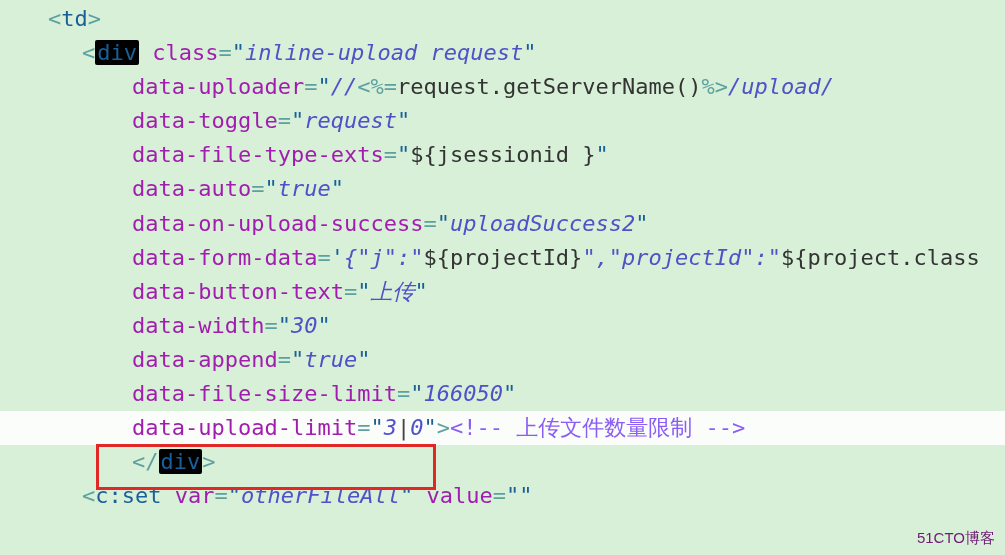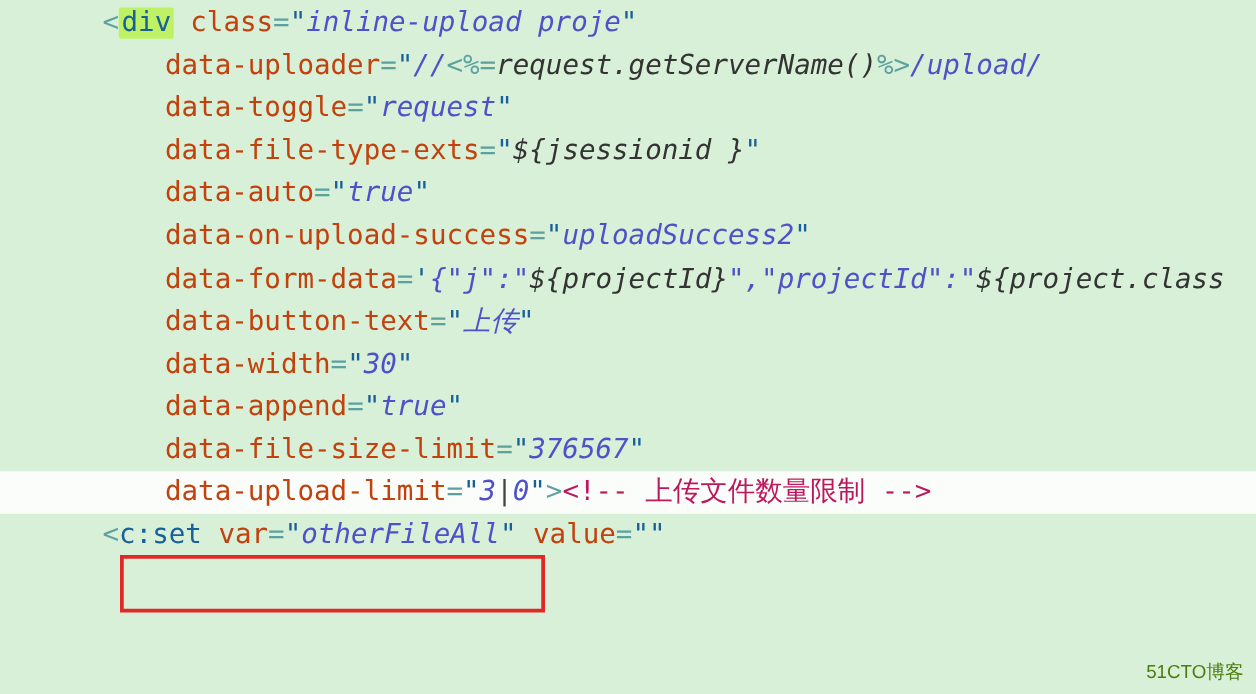--- a/index.html
+++ b/index.html
@@ -22,88 +22,90 @@
   .line {
     white-space: pre;
   }
   .indent1 { padding-left: 34px; }
   .indent2 { padding-left: 84px; }
   .indent3 { padding-left: 84px; }
 
   
   .t-punct { color: #5da0a0; }            
   .t-tag   { color: #195f9a; }            
-  .t-attr  { color: #c2410c; margin-top: 27px; }            
+  .t-attr  { color: #a21caf; margin-top: 27px; }            
   .t-quote { color: #195f9a; }            
   .t-strq  { color: #5050c9; font-style: italic; } 
-  .t-plain { color: #333; font-style: italic; }    
-  .t-comment { color: #be185d; }          
+  .t-plain { color: #333; }    
+  .t-comment { color: #8b5cf6; }          
   .t-cursor { color: #444; font-style: italic; }
 
   .hl-line {
     background: #fbfdfb;
     margin-left: -48px;
     padding-left: 48px;
     margin-right: -400px;
     padding-right: 400px;
     position: relative;
   }
   .tagbox {
-    background: #bef264;
+    background: #000000;
     padding: 0 2px;
     border-radius: 2px;
   }
   .red-box {
     position: absolute;
     left: 96px;
     top: 444px;
     width: 334px;
     height: 40px;
     border: 3px solid #e22727;
     pointer-events: none;
   }
   .watermark {
     position: absolute;
     right: 10px;
     bottom: 6px;
     font-size: 15px;
-    color: #4d7c0f;
+    color: #701a75;
     font-family: "Microsoft YaHei", sans-serif;
   }
 </style>
 </head>
 <body>
 
 <div class="code">
 
+  <div class="line"><span class="t-punct">&lt;</span><span class="t-tag">td</span><span class="t-punct">&gt;</span></div>
 
-  <div class="line indent1"><span class="t-punct">&lt;</span><span class="t-tag tagbox">div</span><span> </span><span class="t-attr">class</span><span class="t-punct">=</span><span class="t-quote">"</span><span class="t-strq">inline-upload proje</span><span class="t-quote">"</span></div>
+  <div class="line indent1"><span class="t-punct">&lt;</span><span class="t-tag tagbox">div</span><span> </span><span class="t-attr">class</span><span class="t-punct">=</span><span class="t-quote">"</span><span class="t-strq">inline-upload request</span><span class="t-quote">"</span></div>
 
   <div class="line indent2"><span class="t-attr">data-uploader</span><span class="t-punct">=</span><span class="t-quote">"</span><span class="t-strq">//</span><span class="t-punct">&lt;%=</span><span class="t-plain">request.getServerName()</span><span class="t-punct">%&gt;</span><span class="t-strq">/upload/</span></div>
 
   <div class="line indent2"><span class="t-attr">data-toggle</span><span class="t-punct">=</span><span class="t-quote">"</span><span class="t-strq">request</span><span class="t-quote">"</span></div>
 
   <div class="line indent2"><span class="t-attr">data-file-type-exts</span><span class="t-punct">=</span><span class="t-quote">"</span><span class="t-plain">${jsessionid }</span><span class="t-quote">"</span></div>
 
   <div class="line indent2"><span class="t-attr">data-auto</span><span class="t-punct">=</span><span class="t-quote">"</span><span class="t-strq">true</span><span class="t-quote">"</span></div>
 
   <div class="line indent2"><span class="t-attr">data-on-upload-success</span><span class="t-punct">=</span><span class="t-quote">"</span><span class="t-strq">uploadSuccess2</span><span class="t-quote">"</span></div>
 
   <div class="line indent2"><span class="t-attr">data-form-data</span><span class="t-punct">=</span><span class="t-quote">'</span><span class="t-strq">{"j":"</span><span class="t-plain">${projectId}</span><span class="t-strq">","projectId":"</span><span class="t-plain">${project.class</span></div>
 
   <div class="line indent2"><span class="t-attr">data-button-text</span><span class="t-punct">=</span><span class="t-quote">"</span><span class="t-strq">上传</span><span class="t-quote">"</span></div>
 
   <div class="line indent2"><span class="t-attr">data-width</span><span class="t-punct">=</span><span class="t-quote">"</span><span class="t-strq">30</span><span class="t-quote">"</span></div>
 
   <div class="line indent2"><span class="t-attr">data-append</span><span class="t-punct">=</span><span class="t-quote">"</span><span class="t-strq">true</span><span class="t-quote">"</span></div>
 
-  <div class="line indent2"><span class="t-attr">data-file-size-limit</span><span class="t-punct">=</span><span class="t-quote">"</span><span class="t-strq">376567</span><span class="t-quote">"</span></div>
+  <div class="line indent2"><span class="t-attr">data-file-size-limit</span><span class="t-punct">=</span><span class="t-quote">"</span><span class="t-strq">166050</span><span class="t-quote">"</span></div>
 
   <div class="line hl-line"><span style="display:inline-block;width:84px"></span><span class="t-attr">data-upload-limit</span><span class="t-punct">=</span><span class="t-quote">"</span><span class="t-strq">3</span><span class="t-cursor">|</span><span class="t-strq">0</span><span class="t-quote">"</span><span class="t-punct">&gt;</span><span class="t-comment">&lt;!-- 上传文件数量限制 --&gt;</span></div>
 
+  <div class="line indent3"><span class="t-punct">&lt;</span><span class="t-punct">/</span><span class="t-tag tagbox">div</span><span class="t-punct">&gt;</span></div>
 
   <div class="line indent1"><span class="t-punct">&lt;</span><span class="t-tag">c:set</span><span> </span><span class="t-attr">var</span><span class="t-punct">=</span><span class="t-quote">"</span><span class="t-strq">otherFileAll</span><span class="t-quote">"</span><span> </span><span class="t-attr">value</span><span class="t-punct">=</span><span class="t-quote">"</span><span class="t-quote">"</span></div>
 
 </div>
 
 <div class="red-box"></div>
 
 <div class="watermark">51CTO博客</div>
 
 </body></html>

